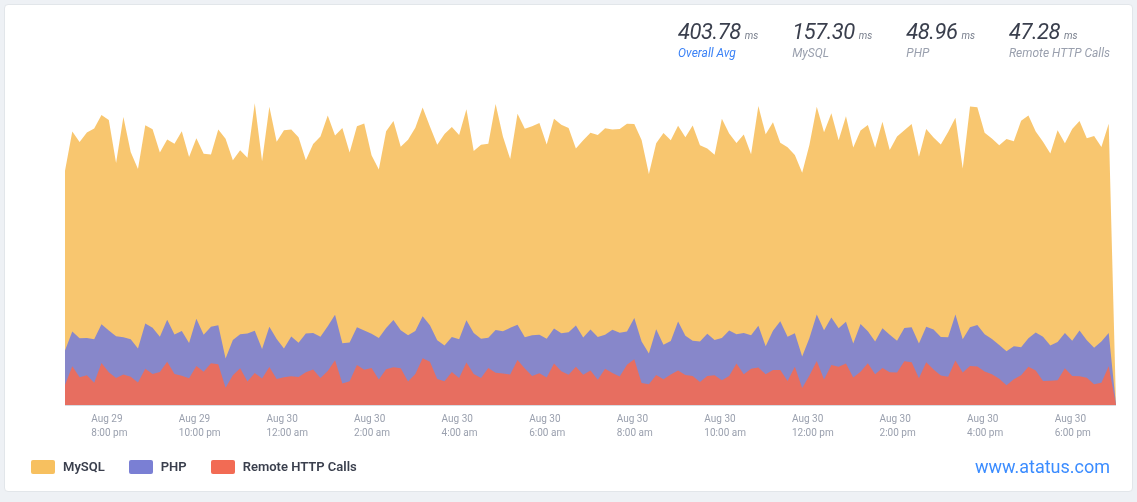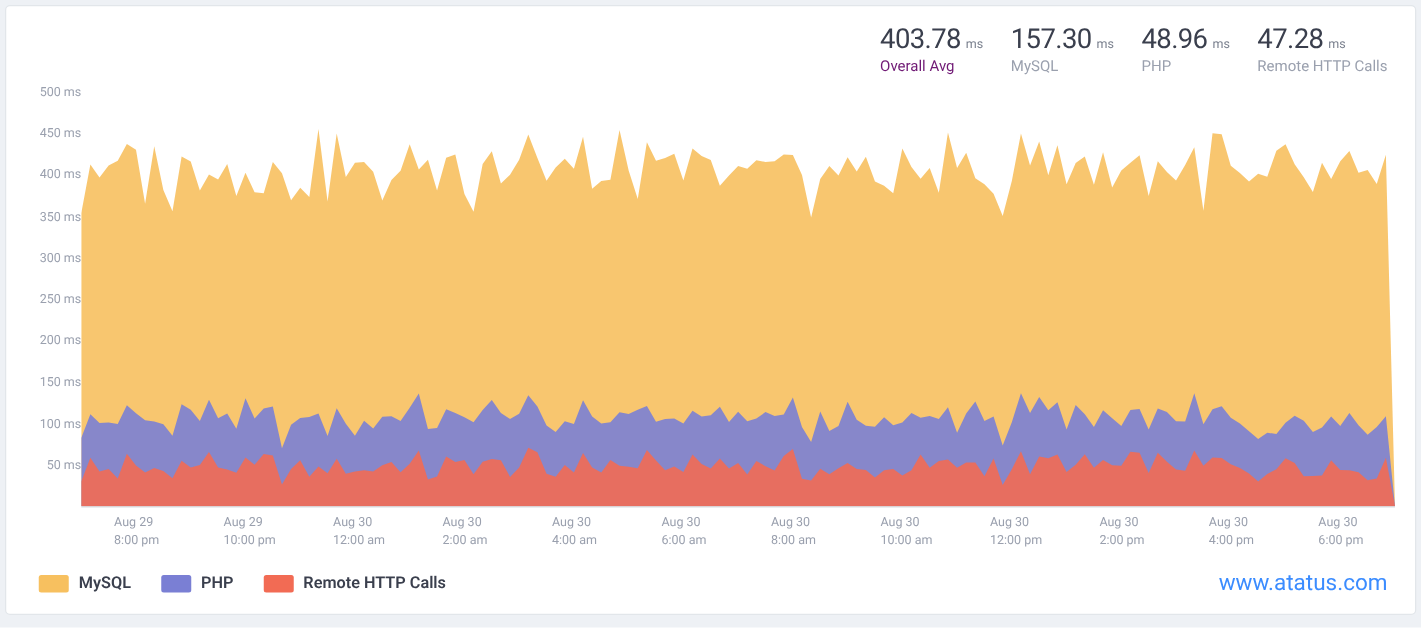--- a/index.html
+++ b/index.html
@@ -30,21 +30,22 @@
   }
   .title-sub {
     color: #9aa0ae;
     font-size: 12px;
     font-weight: 400;
     margin-left: 4px;
   }
   .metrics {
     margin-left: auto;
     display: flex;
-    gap: 22px;
+    gap: 34px;
+    font-style: italic;
   }
   .metric {
     display: flex;
     flex-direction: column;
   }
   .metric-value-row {
     display: flex;
     align-items: baseline;
     gap: 4px;
   }
@@ -56,21 +57,21 @@
   }
   .metric-unit {
     font-size: 10px;
     color: #7a808e;
   }
   .metric-label {
     font-size: 12px;
     color: #9aa0ae;
     margin-top: 2px;
   }
-  .metric-label.accent { color: #701a75; }
+  .metric-label.accent { color: #3b82f6; }
 
   .chart-wrap {
     position: relative;
     height: 380px;
     padding: 8px 16px 0 16px;
   }
   .chart-inner {
     position: relative;
     width: 100%;
     height: 100%;
@@ -175,32 +176,20 @@
             <span class="metric-num">47.28</span>
             <span class="metric-unit">ms</span>
           </div>
           <span class="metric-label">Remote HTTP Calls</span>
         </div>
       </div>
   </div>
 
   <div class="chart-wrap">
     <div class="chart-inner">
-      <div class="y-axis" id="y-axis">
-          <span class="y-tick" style="top: 0%;">500 ms</span>
-          <span class="y-tick" style="top: 10%;">450 ms</span>
-          <span class="y-tick" style="top: 20%;">400 ms</span>
-          <span class="y-tick" style="top: 30%;">350 ms</span>
-          <span class="y-tick" style="top: 40%;">300 ms</span>
-          <span class="y-tick" style="top: 50%;">250 ms</span>
-          <span class="y-tick" style="top: 60%;">200 ms</span>
-          <span class="y-tick" style="top: 70%;">150 ms</span>
-          <span class="y-tick" style="top: 80%;">100 ms</span>
-          <span class="y-tick" style="top: 90%;">50 ms</span>
-        </div>
       <div class="plot" id="plot">
         <svg class="areas" id="areas" preserveAspectRatio="none" viewBox="0 0 1000 1000">
             <path d="M 0 1000 L 0.00 291.93 L 6.94 174.00 L 13.89 205.64 L 20.83 176.40 L 27.78 164.69 L 34.72 124.17 L 41.67 138.64 L 48.61 268.82 L 55.56 130.19 L 62.50 235.82 L 69.44 286.95 L 76.39 154.80 L 83.33 166.74 L 90.28 236.81 L 97.22 198.24 L 104.17 210.40 L 111.11 172.76 L 118.06 250.40 L 125.00 194.14 L 131.94 241.15 L 138.89 243.47 L 145.83 167.89 L 152.78 195.34 L 159.72 260.61 L 166.67 229.99 L 173.61 252.87 L 180.56 88.37 L 187.50 263.53 L 194.44 99.07 L 201.39 204.33 L 208.33 169.78 L 215.28 167.78 L 222.22 191.46 L 229.17 260.77 L 236.11 211.52 L 243.06 189.18 L 250.00 125.20 L 256.94 186.05 L 263.89 162.80 L 270.83 236.87 L 277.78 157.59 L 284.72 149.55 L 291.67 245.33 L 298.61 288.19 L 305.56 172.79 L 312.50 142.14 L 319.44 219.85 L 326.39 198.82 L 333.33 162.63 L 340.28 101.36 L 347.22 158.39 L 354.17 213.52 L 361.11 181.14 L 368.06 159.90 L 375.00 184.27 L 381.94 106.75 L 388.89 232.64 L 395.83 213.73 L 402.78 211.05 L 409.72 90.43 L 416.67 188.56 L 423.61 257.10 L 430.56 120.21 L 437.50 165.05 L 444.44 158.12 L 451.39 148.06 L 458.33 212.63 L 465.28 135.49 L 472.22 153.68 L 479.17 163.12 L 486.11 225.08 L 493.06 200.45 L 500.00 177.50 L 506.94 184.51 L 513.89 163.88 L 520.83 167.91 L 527.78 165.95 L 534.72 149.99 L 541.67 151.30 L 548.61 199.50 L 555.56 302.22 L 562.50 209.09 L 569.44 177.90 L 576.39 200.45 L 583.33 156.59 L 590.28 190.98 L 597.22 155.42 L 604.17 215.26 L 611.11 225.33 L 618.06 243.74 L 625.00 135.41 L 631.94 179.93 L 638.89 208.68 L 645.83 182.44 L 652.78 242.21 L 659.72 96.74 L 666.67 182.35 L 673.61 145.42 L 680.56 207.50 L 687.50 221.50 L 694.44 244.57 L 701.39 298.22 L 708.33 214.05 L 715.28 99.00 L 722.22 176.28 L 729.17 118.59 L 736.11 199.86 L 743.06 127.56 L 750.00 221.86 L 756.94 170.56 L 763.89 154.39 L 770.83 222.73 L 777.78 144.31 L 784.72 229.51 L 791.67 188.77 L 798.61 169.59 L 805.56 151.39 L 812.50 249.88 L 819.44 166.24 L 826.39 192.10 L 833.33 212.69 L 840.28 175.52 L 847.22 132.46 L 854.17 285.76 L 861.11 98.29 L 868.06 100.70 L 875.00 177.22 L 881.94 194.53 L 888.89 215.38 L 895.83 196.16 L 902.78 203.39 L 909.72 140.97 L 916.67 125.28 L 923.61 173.43 L 930.56 204.75 L 937.50 240.28 L 944.44 169.65 L 951.39 209.08 L 958.33 166.25 L 965.28 141.62 L 972.22 193.83 L 979.17 187.02 L 986.11 220.85 L 993.06 150.29 L 1000.00 1000.00 L 1000 1000 Z" fill="#f7c05f" fill-opacity="0.9"></path>
             <path d="M 0 1000 L 0.00 835.32 L 6.94 777.64 L 13.89 798.53 L 20.83 797.52 L 27.78 801.25 L 34.72 755.75 L 41.67 775.24 L 48.61 792.32 L 55.56 795.07 L 62.50 801.55 L 69.44 829.38 L 76.39 753.60 L 83.33 766.83 L 90.28 794.02 L 97.22 742.43 L 104.17 787.24 L 111.11 776.09 L 118.06 812.88 L 125.00 739.16 L 131.94 788.06 L 138.89 763.81 L 145.83 759.13 L 152.78 859.82 L 159.72 803.28 L 166.67 786.57 L 173.61 784.21 L 180.56 775.65 L 187.50 830.47 L 194.44 763.27 L 201.39 800.81 L 208.33 829.54 L 215.28 793.24 L 222.22 812.29 L 229.17 783.86 L 236.11 782.58 L 243.06 794.17 L 250.00 762.03 L 256.94 727.20 L 263.89 813.29 L 270.83 811.03 L 277.78 765.41 L 284.72 774.64 L 291.67 784.75 L 298.61 797.28 L 305.56 767.12 L 312.50 743.01 L 319.44 774.45 L 326.39 789.07 L 333.33 776.33 L 340.28 731.66 L 347.22 759.10 L 354.17 804.72 L 361.11 820.45 L 368.06 794.58 L 375.00 801.09 L 381.94 743.66 L 388.89 782.85 L 395.83 799.96 L 402.78 797.15 L 409.72 773.11 L 416.67 777.27 L 423.61 766.93 L 430.56 757.46 L 437.50 795.61 L 444.44 789.11 L 451.39 787.71 L 458.33 799.90 L 465.28 769.10 L 472.22 783.34 L 479.17 779.84 L 486.11 759.57 L 493.06 796.13 L 500.00 771.70 L 506.94 794.84 L 513.89 788.13 L 520.83 772.38 L 527.78 781.81 L 534.72 778.00 L 541.67 737.00 L 548.61 808.50 L 555.56 844.57 L 562.50 771.00 L 569.44 817.86 L 576.39 806.33 L 583.33 747.56 L 590.28 791.03 L 597.22 805.65 L 604.17 807.86 L 611.11 784.92 L 618.06 803.94 L 625.00 797.70 L 631.94 774.67 L 638.89 786.17 L 645.83 782.11 L 652.78 788.93 L 659.72 760.79 L 666.67 822.34 L 673.61 775.60 L 680.56 746.98 L 687.50 793.82 L 694.44 783.23 L 701.39 853.26 L 708.33 797.27 L 715.28 726.70 L 722.22 774.54 L 729.17 735.72 L 736.11 767.80 L 743.06 748.80 L 750.00 814.49 L 756.94 755.38 L 763.89 777.42 L 770.83 808.51 L 777.78 767.99 L 784.72 787.48 L 791.67 806.05 L 798.61 767.38 L 805.56 765.23 L 812.50 814.28 L 819.44 763.58 L 826.39 771.93 L 833.33 794.83 L 840.28 795.41 L 847.22 726.81 L 854.17 801.69 L 861.11 765.40 L 868.06 758.48 L 875.00 786.19 L 881.94 800.26 L 888.89 818.44 L 895.83 837.24 L 902.78 822.22 L 909.72 825.46 L 916.67 797.97 L 923.61 781.11 L 930.56 793.63 L 937.50 820.38 L 944.44 809.37 L 951.39 782.84 L 958.33 805.75 L 965.28 774.80 L 972.22 804.45 L 979.17 827.41 L 986.11 808.42 L 993.06 782.72 L 1000.00 1000.00 L 1000 1000 Z" fill="#7a7fd4" fill-opacity="0.9"></path>
             <path d="M 0 1000 L 0.00 939.94 L 6.94 883.03 L 13.89 916.20 L 20.83 910.21 L 27.78 932.79 L 34.72 873.32 L 41.67 901.38 L 48.61 918.48 L 55.56 907.54 L 62.50 914.79 L 69.44 932.26 L 76.39 890.21 L 83.33 906.17 L 90.28 900.05 L 97.22 869.11 L 104.17 906.27 L 111.11 911.40 L 118.06 919.05 L 125.00 882.13 L 131.94 899.55 L 138.89 873.99 L 145.83 877.07 L 152.78 947.60 L 159.72 910.24 L 166.67 888.63 L 173.61 928.90 L 180.56 903.68 L 187.50 920.12 L 194.44 885.43 L 201.39 921.20 L 208.33 916.15 L 215.28 912.82 L 222.22 915.72 L 229.17 900.69 L 236.11 892.92 L 243.06 918.11 L 250.00 897.54 L 256.94 865.06 L 263.89 935.36 L 270.83 928.05 L 277.78 879.51 L 284.72 893.20 L 291.67 888.04 L 298.61 922.71 L 305.56 892.19 L 312.50 885.87 L 319.44 888.68 L 326.39 929.09 L 333.33 906.36 L 340.28 858.43 L 347.22 869.67 L 354.17 921.22 L 361.11 928.60 L 368.06 900.17 L 375.00 918.19 L 381.94 871.25 L 388.89 906.45 L 395.83 918.32 L 402.78 888.43 L 409.72 902.21 L 416.67 904.46 L 423.61 908.17 L 430.56 863.84 L 437.50 889.64 L 444.44 912.69 L 451.39 903.82 L 458.33 917.28 L 465.28 874.92 L 472.22 897.88 L 479.17 908.97 L 486.11 884.48 L 493.06 908.69 L 500.00 895.77 L 506.94 923.46 L 513.89 890.66 L 520.83 903.10 L 527.78 913.56 L 534.72 878.66 L 541.67 861.69 L 548.61 933.32 L 555.56 937.54 L 562.50 909.09 L 569.44 922.54 L 576.39 907.90 L 583.33 895.77 L 590.28 909.70 L 597.22 912.11 L 604.17 930.72 L 611.11 912.74 L 618.06 910.04 L 625.00 925.43 L 631.94 912.72 L 638.89 874.78 L 645.83 907.03 L 652.78 890.34 L 659.72 887.08 L 666.67 906.80 L 673.61 894.05 L 680.56 894.41 L 687.50 927.22 L 694.44 884.81 L 701.39 948.84 L 708.33 910.72 L 715.28 867.01 L 722.22 922.91 L 729.17 879.50 L 736.11 884.18 L 743.06 874.66 L 750.00 917.29 L 756.94 899.72 L 763.89 874.17 L 770.83 907.11 L 777.78 888.03 L 784.72 901.04 L 791.67 901.95 L 798.61 868.05 L 805.56 870.86 L 812.50 919.52 L 819.44 870.77 L 826.39 892.72 L 833.33 911.06 L 840.28 914.47 L 847.22 865.32 L 854.17 901.95 L 861.11 882.04 L 868.06 883.66 L 875.00 898.56 L 881.94 907.41 L 888.89 920.90 L 895.83 940.32 L 902.78 922.21 L 909.72 910.28 L 916.67 884.22 L 923.61 895.67 L 930.56 927.75 L 937.50 926.76 L 944.44 925.39 L 951.39 888.87 L 958.33 912.63 L 965.28 912.81 L 972.22 917.88 L 979.17 937.12 L 986.11 932.84 L 993.06 882.57 L 1000.00 1000.00 L 1000 1000 Z" fill="#f26b54" fill-opacity="0.9"></path>
           </svg>
       </div>
       <div class="x-axis" id="x-axis">
           <span class="x-tick" style="left: 2.5%;">Aug 29<br>8:00 pm</span>
           <span class="x-tick" style="left: 10.8333%;">Aug 29<br>10:00 pm</span>

